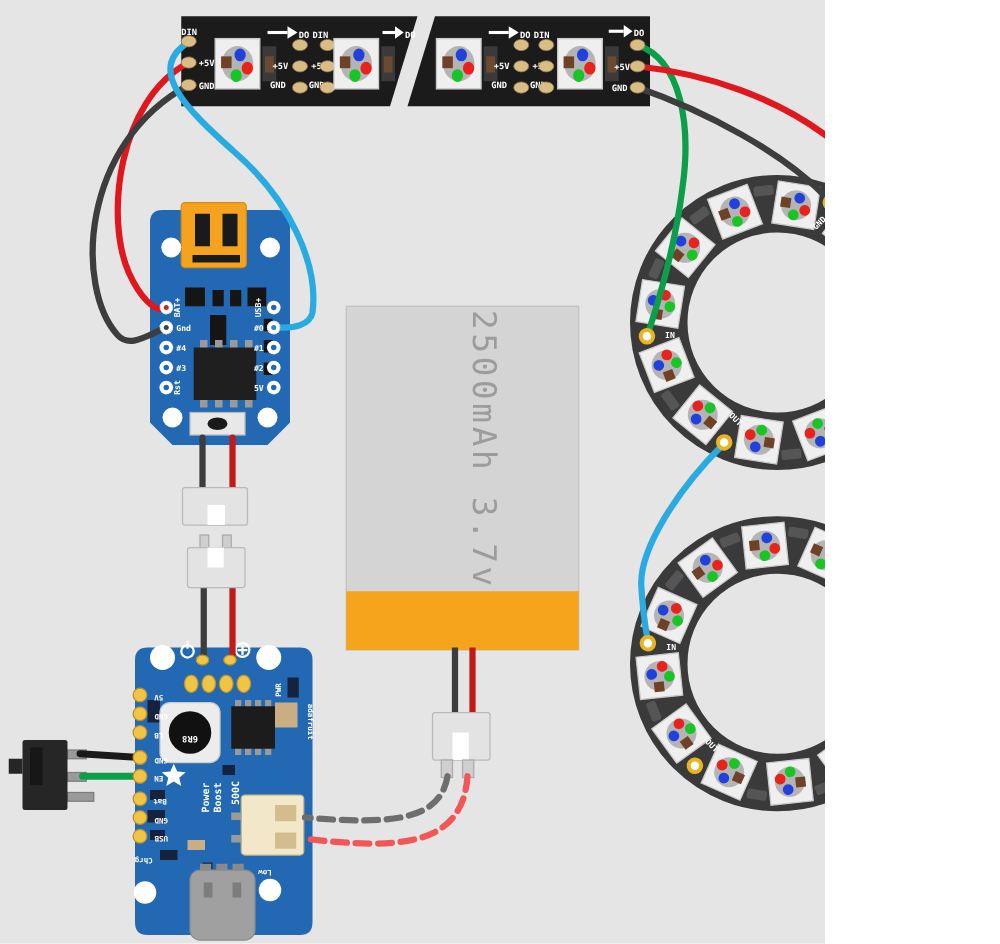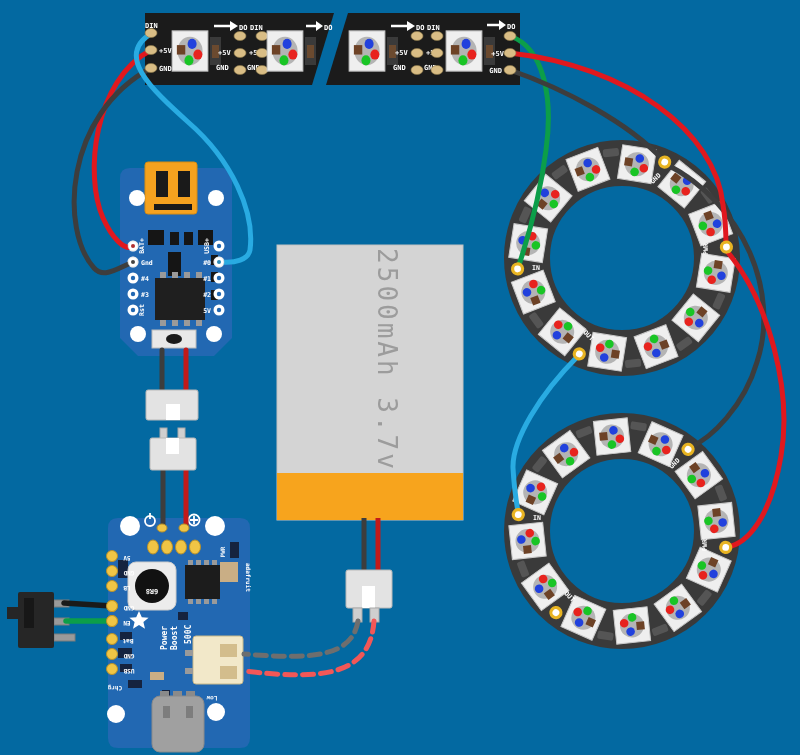--- a/index.html
+++ b/index.html
@@ -1,16 +1,16 @@
 <!DOCTYPE html>
 <html><head>
 <meta charset="utf-8">
 <style>
   html,body{margin:0;padding:0;background:#ffffff;}
-  .stage{width:800px;height:755px;position:relative;background:#0369a1;overflow:hidden;}
+  .stage{width:660px;height:755px;position:relative;background:#e5e5e5;overflow:hidden;}
   svg{display:block;}
   text{font-family:"DejaVu Sans Mono","Liberation Mono",monospace;fill:#ffffff;}
   .pin7{font-size:7px;font-weight:bold;}
   .pin65{font-size:6.5px;font-weight:bold;}
   .pin6{font-size:6px;font-weight:bold;}
   .boardname{font-size:8px;font-weight:bold;}
   .batt{font-size:26px;fill:#9c9c9c;letter-spacing:3px;}
 </style>
 </head>
 <body>

